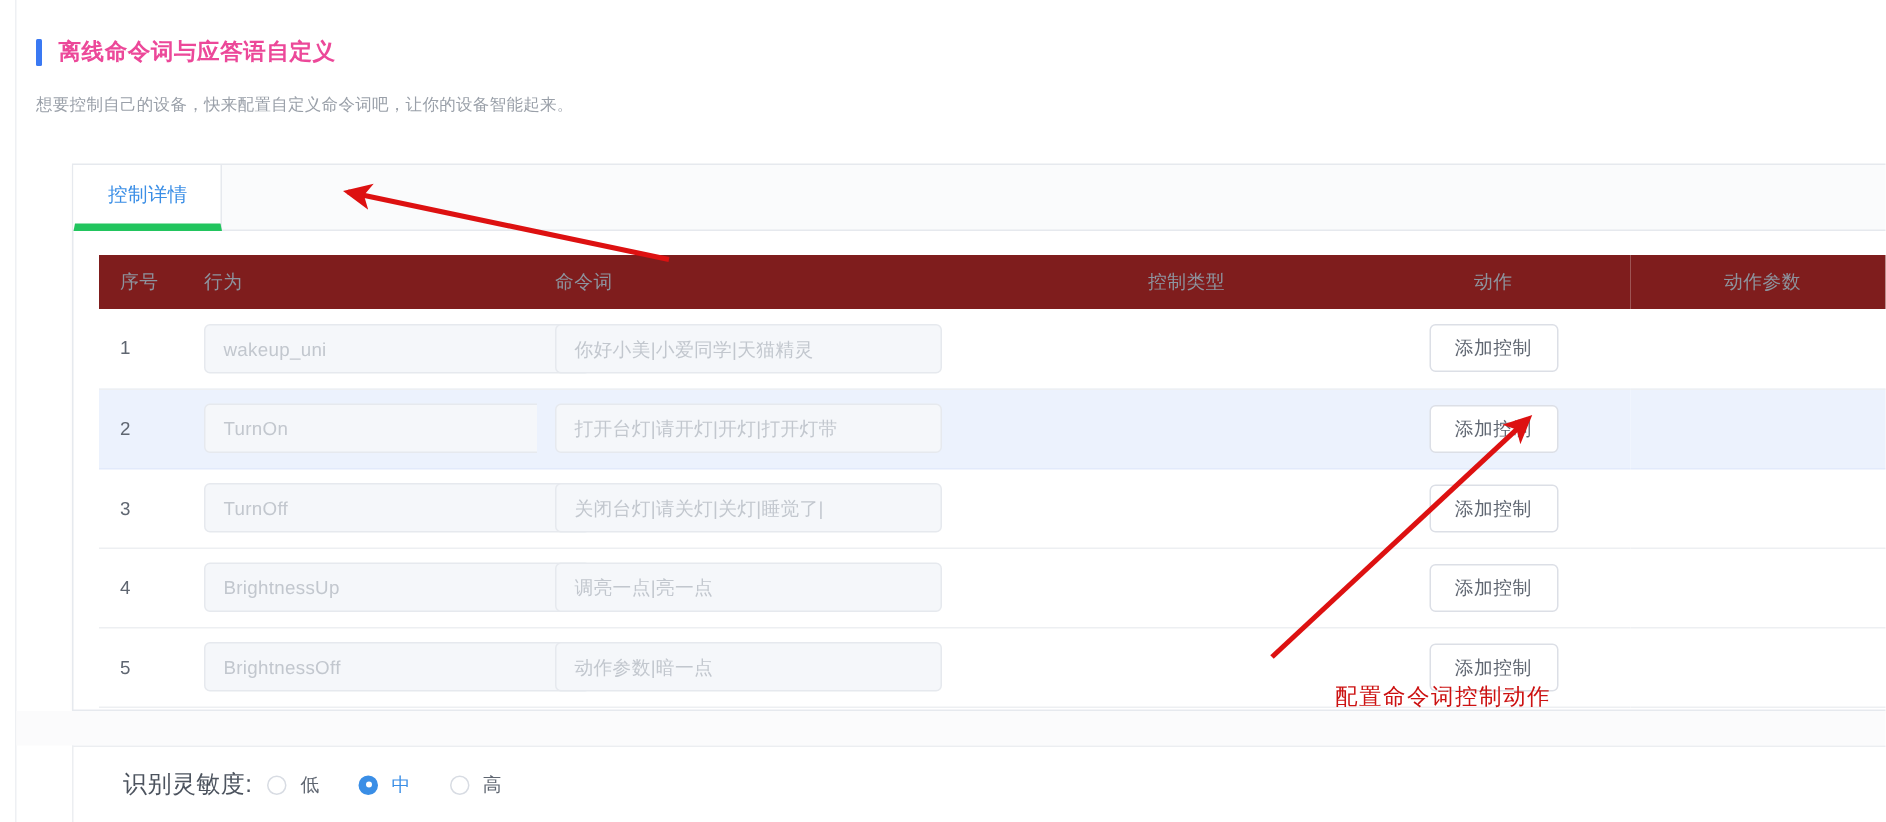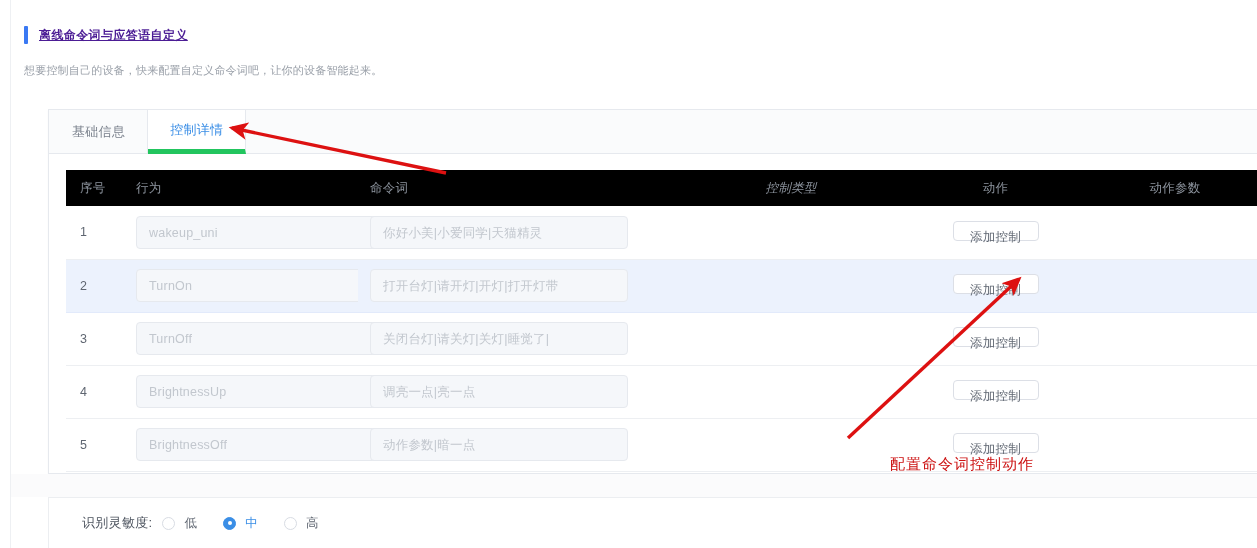--- a/index.html
+++ b/index.html
@@ -43,26 +43,25 @@
     align-items: center;
   }
   .title-bar {
     width: 4px;
     height: 18px;
     background: #3a79f3;
     border-radius: 1px;
     margin-right: 11px;
   }
   .page-title {
-    font-size: 12px;
+    font-size: 15px;
     font-weight: bold;
-    color: #4c1d95;
+    color: #ec4899;
     letter-spacing: 0.4px;
     line-height: 18px;
-    text-decoration: underline;
   }
   .page-sub {
     margin-top: 17px;
     margin-left: 0px;
     font-size: 11px;
     color: #9aa0a9;
     line-height: 18px;
     letter-spacing: 0.2px;
   }
 
@@ -119,34 +118,34 @@
     height: 320px;
     box-sizing: border-box;
   }
   table.cmd-table {
     border-collapse: collapse;
     table-layout: fixed;
     width: 1197px;
     font-size: 12.5px;
   }
   table.cmd-table th {
-    background: #000000;
+    background: #7f1d1d;
     color: #8d949e;
     font-weight: normal;
     text-align: left;
     height: 36px;
     padding: 0 12px;
     font-size: 12.5px;
     letter-spacing: 0.3px;
     box-sizing: border-box;
   }
   table.cmd-table th.c-idx { width: 58px; padding-left: 14px; }
   table.cmd-table th.c-behavior { width: 234px; }
   table.cmd-table th.c-cmd { width: 320px; }
-  table.cmd-table th.c-ctype { width: 226px; text-align: center; font-style: italic; }
+  table.cmd-table th.c-ctype { width: 226px; text-align: center; }
   table.cmd-table th.c-action { width: 183px; text-align: center; }
   table.cmd-table th.c-param { width: 176px; text-align: center; }
 
   table.cmd-table td {
     height: 53px;
     padding: 0 12px;
     border-bottom: 1px solid #edeff2;
     color: #5f6671;
     font-size: 12.5px;
     box-sizing: border-box;
@@ -174,21 +173,21 @@
     letter-spacing: 0.2px;
   }
   .ro-input.w-behavior { width: 258px; }
   .ro-input.w-cmd { width: 258px; }
 
   .cell-center { text-align: center; }
 
   .btn-add {
     display: inline-block;
     min-width: 86px;
-    height: 20px;
+    height: 32px;
     line-height: 30px;
     padding: 0 14px;
     border: 1px solid #dcdfe6;
     border-radius: 4px;
     background: #ffffff;
     color: #5f6671;
     font-size: 12.5px;
     text-align: center;
     box-sizing: border-box;
     cursor: pointer;
@@ -204,21 +203,21 @@
     height: 51px;
     background: #ffffff;
     border: 1px solid #eceef1;
     border-bottom: none;
     box-sizing: border-box;
     display: flex;
     align-items: center;
   }
   .sens-label {
     margin-left: 33px;
-    font-size: 13px;
+    font-size: 16px;
     color: #4c535e;
     letter-spacing: 0.3px;
   }
   .radio-group {
     display: flex;
     align-items: center;
     margin-left: 10px;
   }
   .radio-opt {
     display: flex;
@@ -294,21 +293,20 @@
     <div class="title-row">
       <div class="title-bar"></div>
       <div class="page-title">离线命令词与应答语自定义</div>
     </div>
     <div class="page-sub">想要控制自己的设备，快来配置自定义命令词吧，让你的设备智能起来。</div>
   </div>
 
   <div class="card">
 
     <div class="tabs">
-      <div class="tab">基础信息</div>
       <div class="tab active">控制详情</div>
     </div>
 
     <div class="table-wrap">
       <table class="cmd-table">
         <thead>
           <tr>
             <th class="c-idx">序号</th>
             <th class="c-behavior">行为</th>
             <th class="c-cmd">命令词</th>

